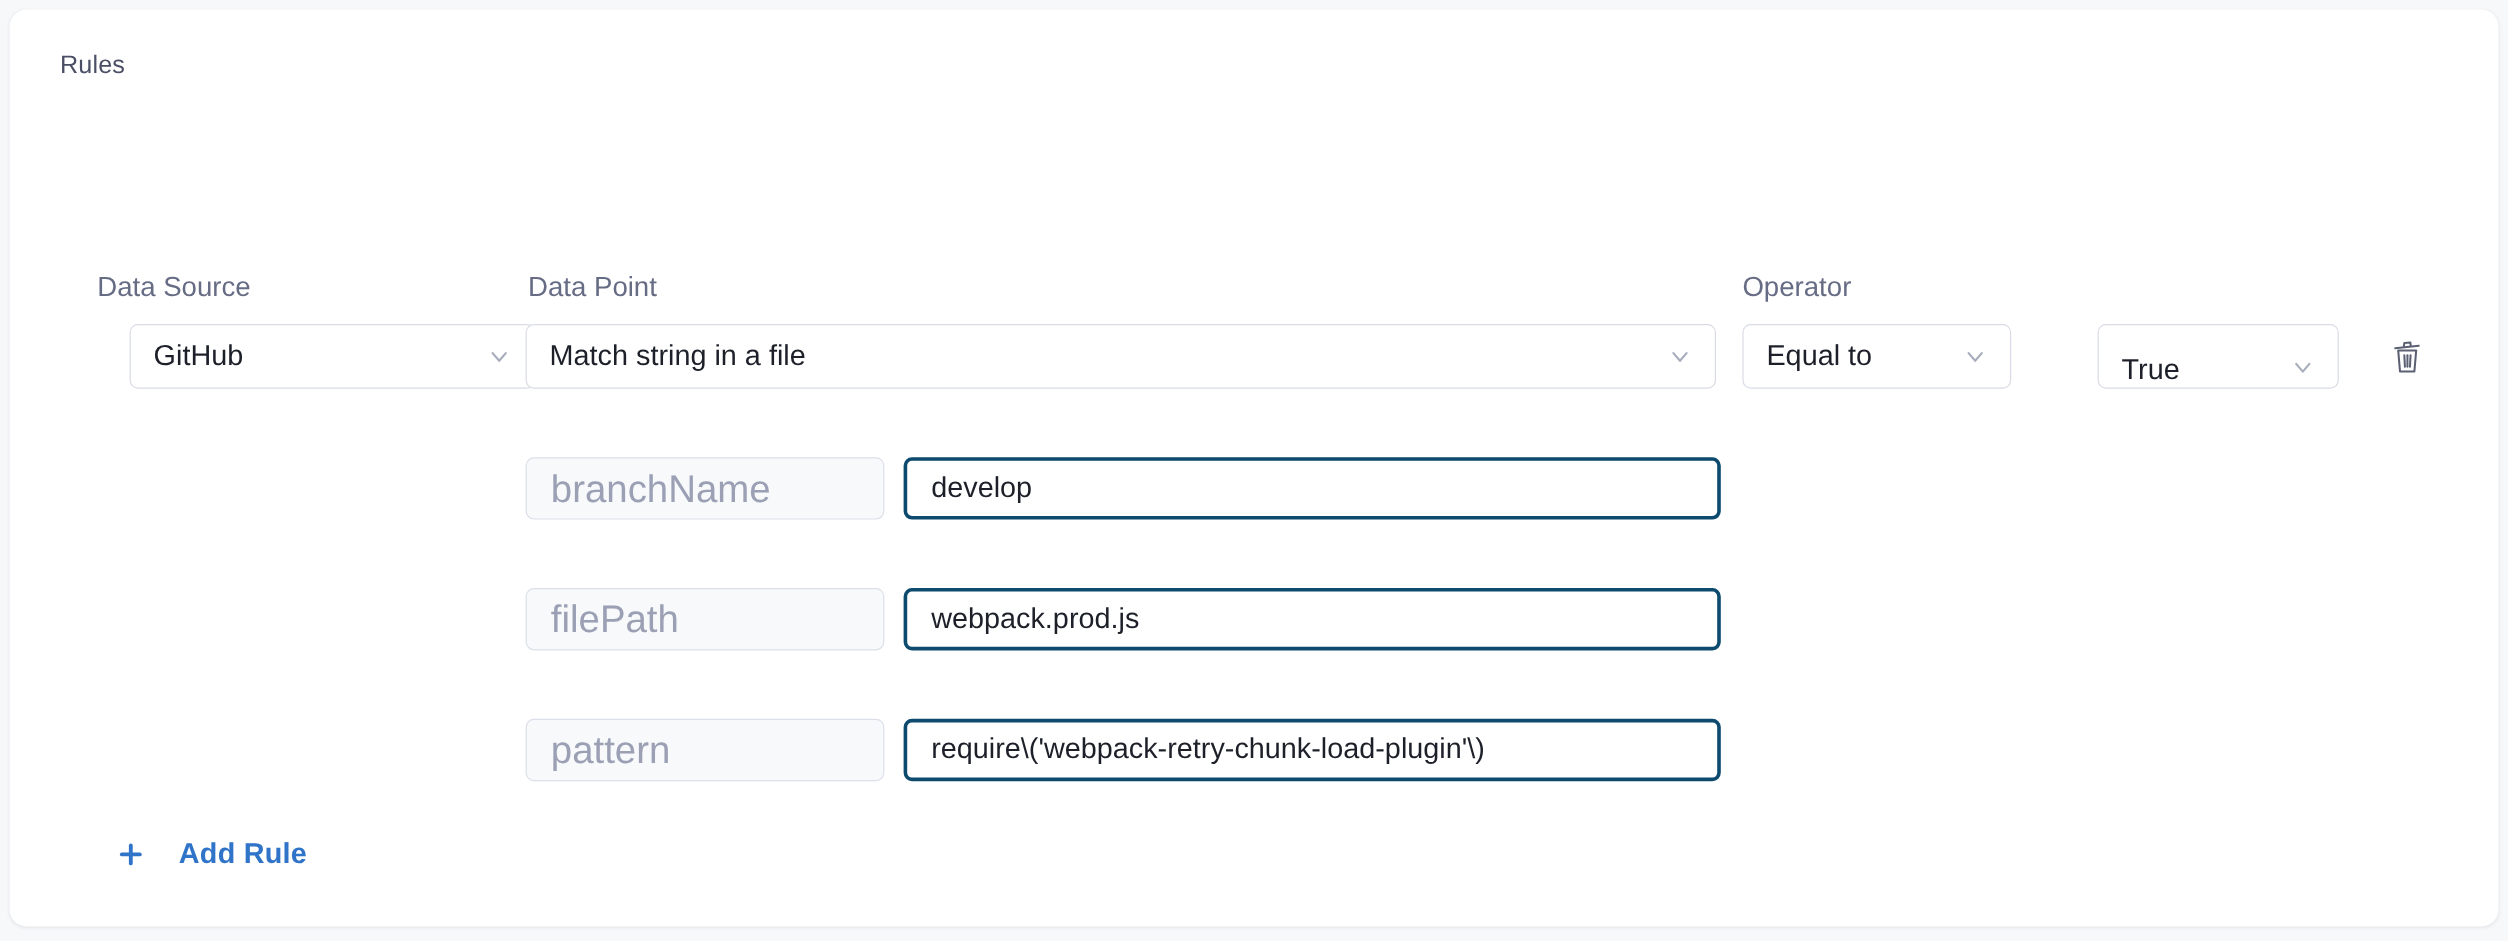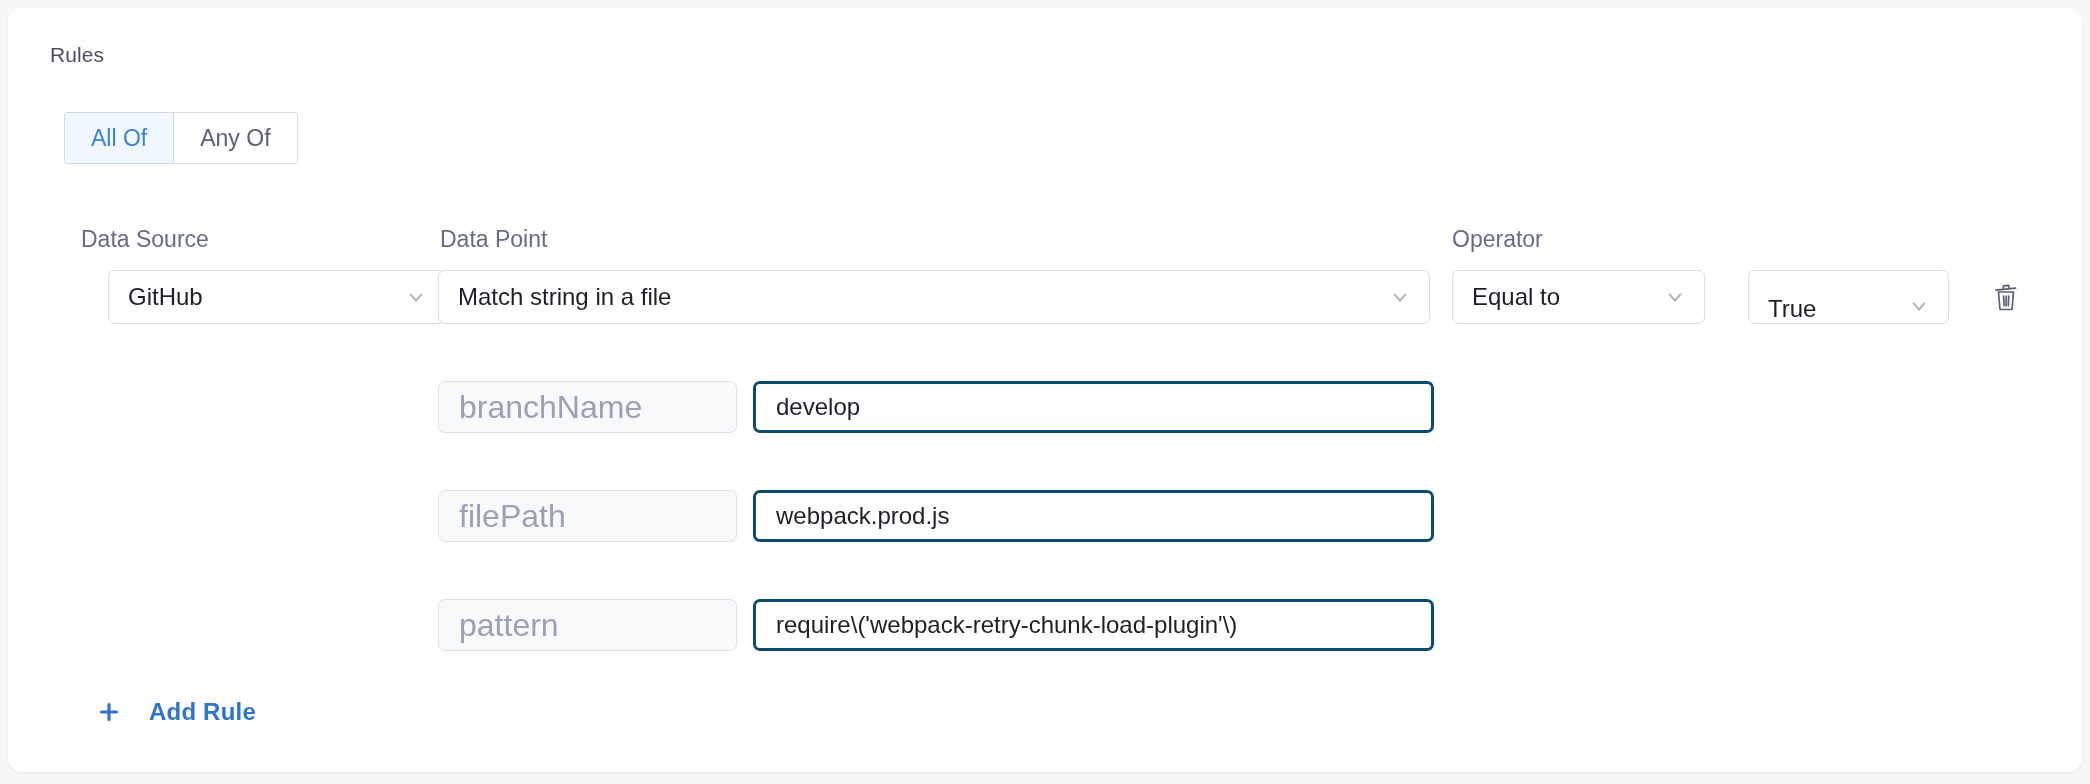--- a/index.html
+++ b/index.html
@@ -109,21 +109,21 @@
     height: 34px;
     margin-right: 12px;
     display: flex;
     align-items: center;
     justify-content: center;
   }
   .chev svg { display: block; }
 
   .select.datasource { left: 72px;   top: 262px; width: 338px; margin-left: 28px; }
   .select.datapoint  { left: 430px;  top: 262px; width: 992px; gap: 15px; }
-  .select.operator   { left: 1444px; top: 262px; width: 253px; }
+  .select.operator   { left: 1444px; top: 262px; width: 224px; }
   .select.value      { left: 1740px; top: 262px; width: 201px; align-items: flex-end; }
 
   
   .delete-btn {
     position: absolute;
     left: 1976px;
     top: 268px;
     width: 44px;
     height: 44px;
     display: flex;
@@ -210,24 +210,20 @@
     letter-spacing: 0.2px;
   }
 </style>
 </head>
 <body>
 
 <div class="card">
 
   <div class="section-title">Rules</div>
 
-  <div class="toggle-group">
-    <button class="toggle-btn active">All Of</button>
-    <button class="toggle-btn">Any Of</button>
-  </div>
 
   <div class="col-label datasource">Data Source</div>
   <div class="col-label datapoint">Data Point</div>
   <div class="col-label operator">Operator</div>
 
   <div class="select datasource">
     <span class="sel-text">GitHub</span>
     <span class="chev">
       <svg width="22" height="22" viewBox="0 0 24 24" fill="none" stroke="#a9aebd" stroke-width="2" stroke-linecap="round" stroke-linejoin="round">
           <polyline points="6 9 12 16 18 9"></polyline>

